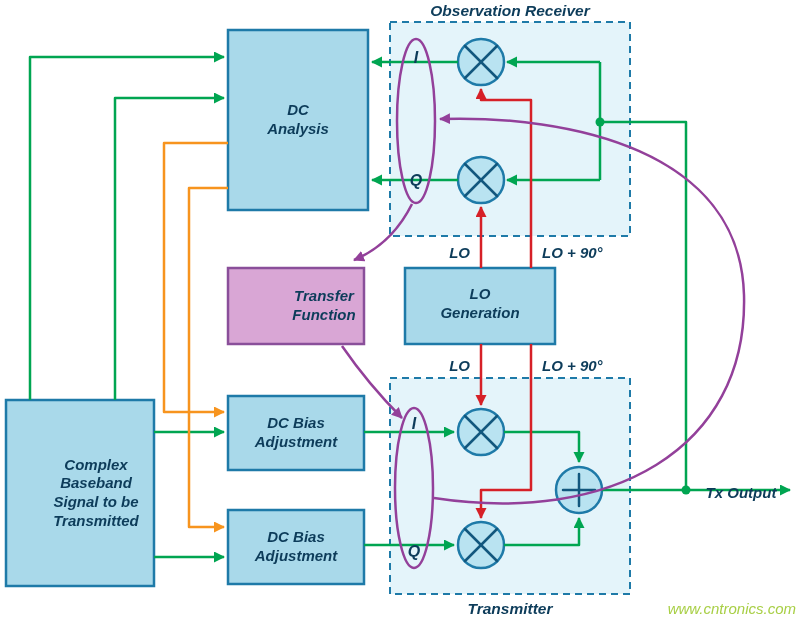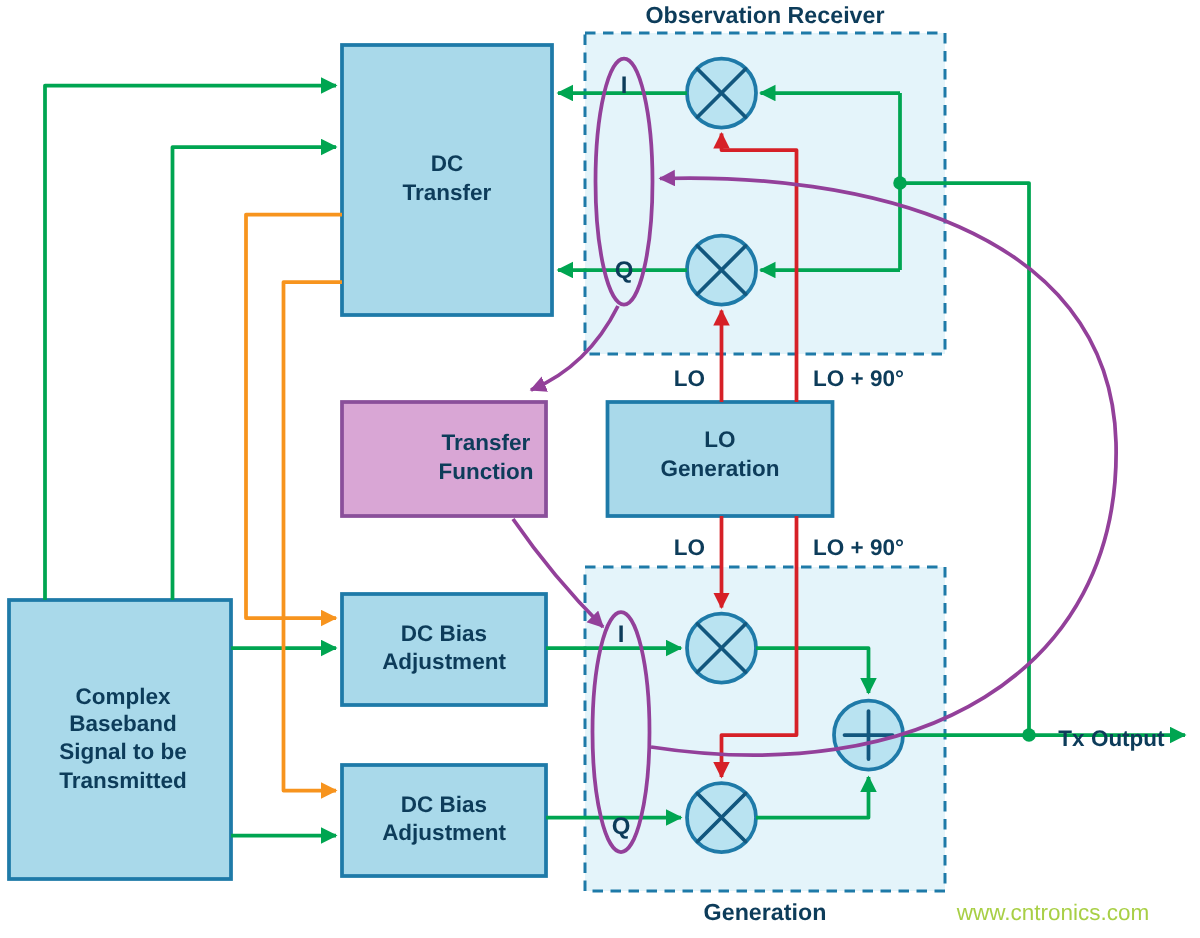--- a/index.html
+++ b/index.html
@@ -10,25 +10,25 @@
   .blk{fill:#a9d9ea;stroke:#1e7aa8;stroke-width:2.5;}
   .tf{fill:#d9a6d5;stroke:#8a4f9a;stroke-width:2.5;}
   .sect{fill:#e4f4fa;stroke:#1e7aa8;stroke-width:2;stroke-dasharray:7 5;}
   .mix{fill:#b9e3f1;stroke:#1e7aa8;stroke-width:2.5;}
   .xln{stroke:#12577e;stroke-width:2.5;stroke-linecap:round;}
   .ln{fill:none;stroke-width:2.5;stroke-linejoin:round;}
   .g{stroke:#00a551;} .o{stroke:#f7941e;} .r{stroke:#d62027;} .p{stroke:#93409a;}
   .dot{fill:#00a551;}
   
   .lbl{position:absolute;display:flex;align-items:center;justify-content:center;
-       text-align:center;font-weight:bold;color:#0d3c5a;font-size:15px;line-height:1.25;}
+       text-align:center;font-weight:bold;color:#0d3c5a;font-size:15px;line-height:1.25;font-style:italic;}
   .lbl span{display:inline-block;}
   .iq{font-size:16px;}
   .ttl{font-size:15.5px;}
-  .wm{color:#a8cf45;font-weight:normal;text-align:right;}
+  .wm{color:#a8cf45;font-weight:normal;justify-content:flex-end;text-align:right;}
 </style>
 </head>
 <body>
 
 <div id="stage">
 
   <svg width="800" height="625" viewBox="0 0 800 625">
     <defs>
       <marker id="mg" markerUnits="userSpaceOnUse" markerWidth="12" markerHeight="12" refX="10" refY="5.5" orient="auto">
         <path d="M0,0 L11,5.5 L0,11 Z" fill="#00a551"></path>
@@ -110,28 +110,28 @@
     <ellipse class="ln p" cx="414" cy="488" rx="19" ry="80"></ellipse>
     <path class="ln p" d="M412,204 C398,232 378,250 354,260" marker-end="url(#mp)"></path>
     <path class="ln p" d="M342,346 C362,375 382,398 402,418" marker-end="url(#mp)"></path>
     <path class="ln p" d="M434,498 C610,525 748,450 744,295 C740,150 570,115 440,119" marker-end="url(#mp)"></path>
   </svg>
 
   <div class="lbl ttl" style="left:390px;top:1px;width:240px;height:20px;">
     <span>Observation Receiver</span>
   </div>
   <div class="lbl ttl" style="left:390px;top:599px;width:240px;height:20px;">
-    <span>Generation</span>
+    <span>Transmitter</span>
   </div>
 
-  <div class="lbl" style="left:6px;top:400px;width:152px;height:186px;">
+  <div class="lbl" style="left:20px;top:400px;width:152px;height:186px;">
     <span style="max-width:110px;">Complex Baseband Signal to be Transmitted</span>
   </div>
   <div class="lbl" style="left:228px;top:30px;width:140px;height:180px;">
-    <span style="max-width:72px;">DC Transfer</span>
+    <span style="max-width:72px;">DC Analysis</span>
   </div>
   <div class="lbl" style="left:228px;top:268px;width:136px;height:76px;justify-content:flex-end;">
     <span style="max-width:80px;">Transfer Function</span>
   </div>
   <div class="lbl" style="left:228px;top:396px;width:136px;height:74px;">
     <span style="max-width:94px;">DC Bias Adjustment</span>
   </div>
   <div class="lbl" style="left:228px;top:510px;width:136px;height:74px;">
     <span style="max-width:94px;">DC Bias Adjustment</span>
   </div>

